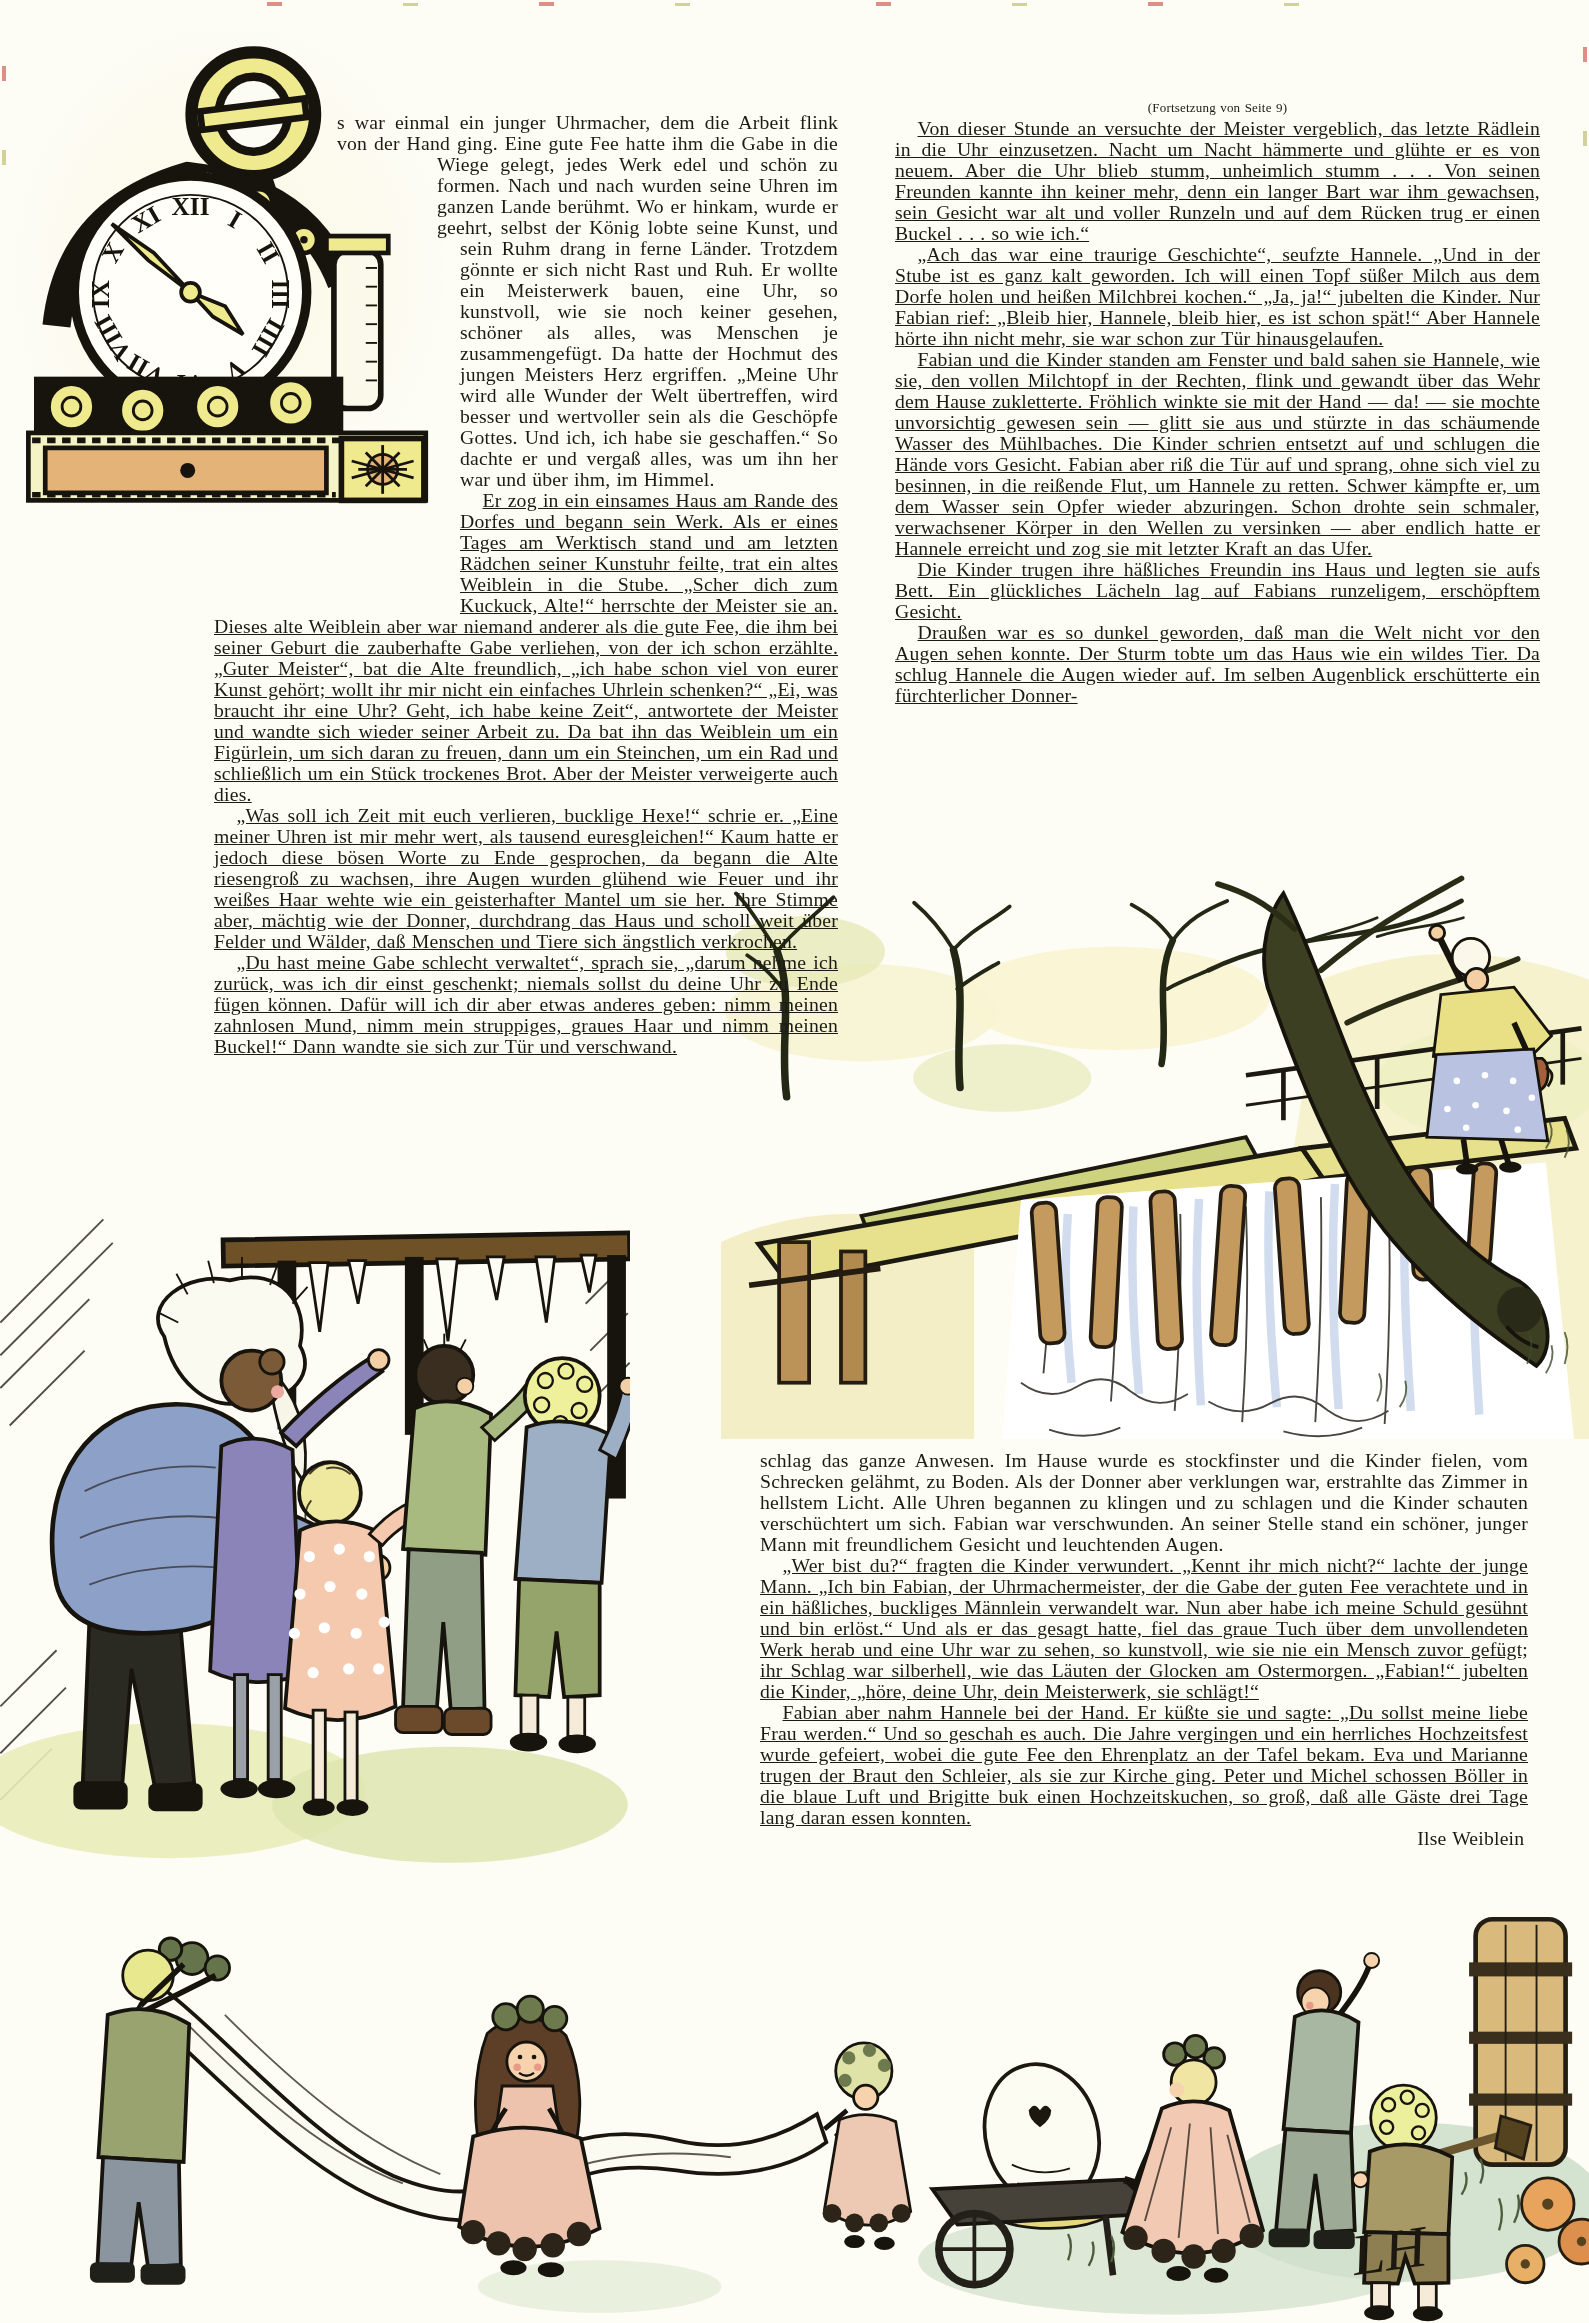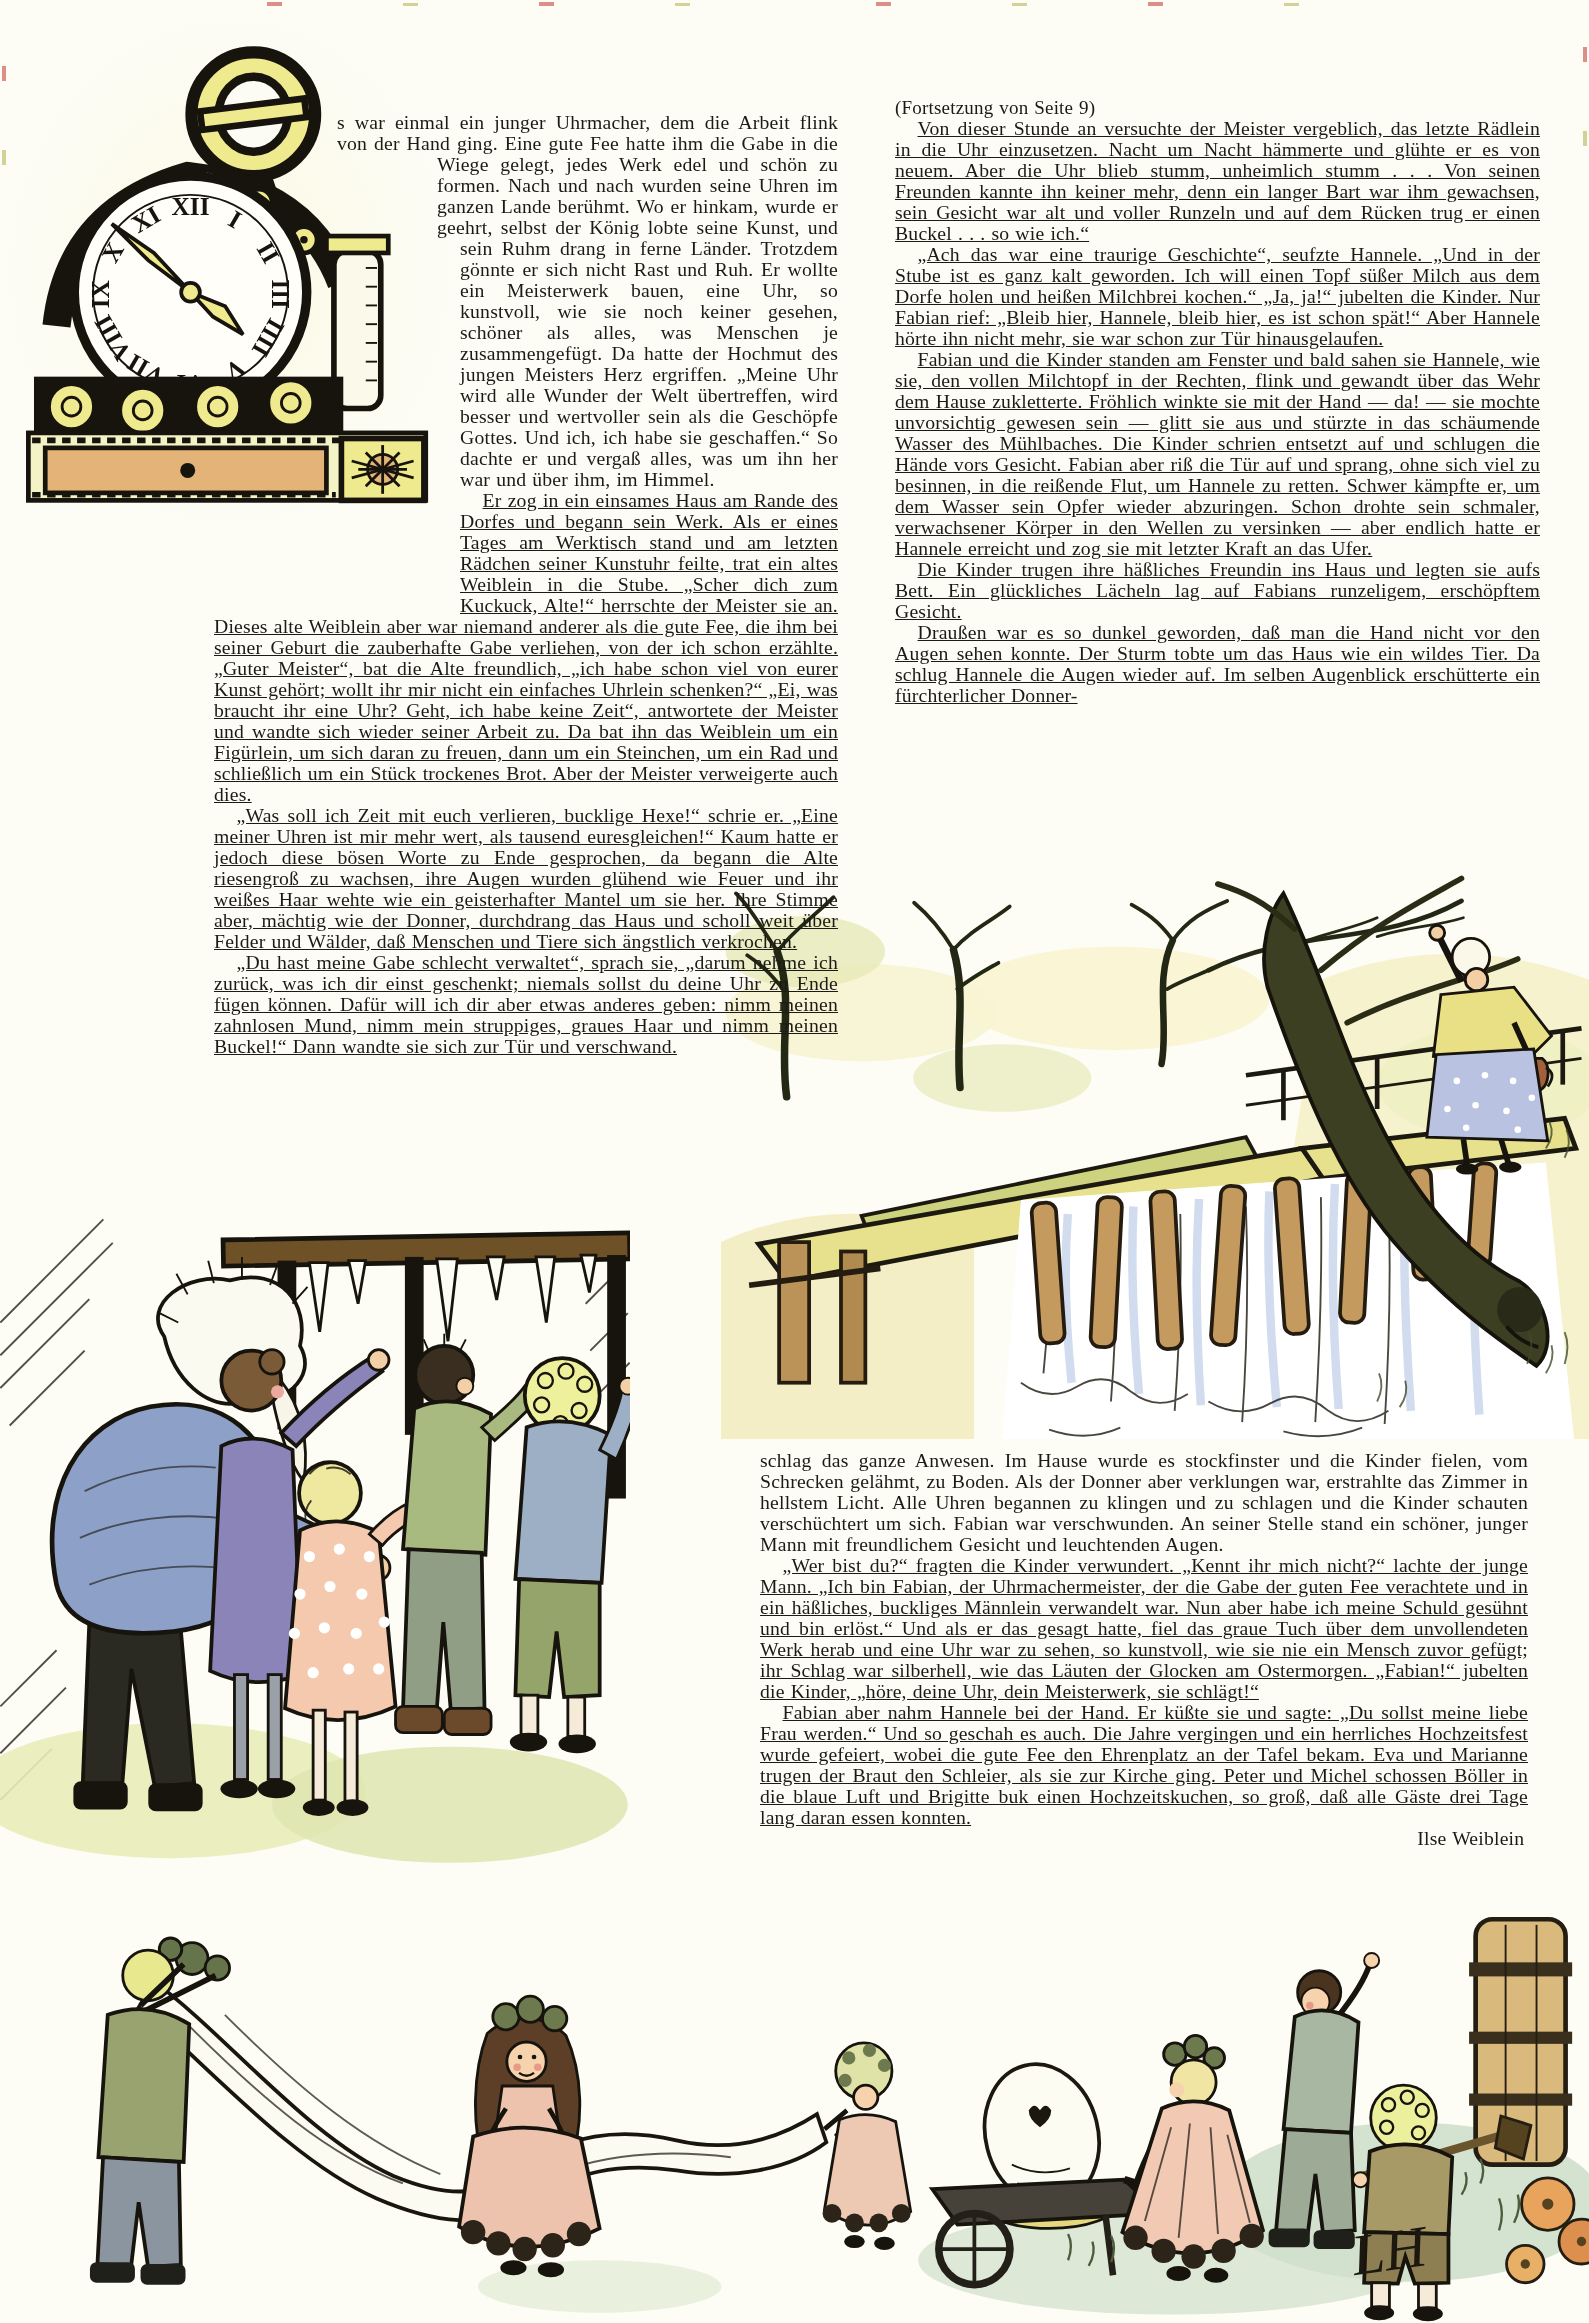--- a/index.html
+++ b/index.html
@@ -25,22 +25,22 @@
   .col p{margin:0;}
   .col p.ind{text-indent:22.5px;text-decoration:underline;}
   #left-col{left:214px;top:81px;width:624px;margin-top:31px;}
   #right-col-top{left:895px;top:97px;width:645px;}
   #right-col-bottom{left:760px;top:1450px;width:768px;}
   .clock-spacer{
     float:left;width:246px;height:504px;
     shape-outside:polygon(0 0,123px 0,123px 43px,223px 43px,223px 133px,246px 133px,246px 504px,0 504px);
   }
   .continuation{
-    text-align:left;
-    font-size:19px;
+    text-align:center;
+    font-size:13px;
     margin:0 0 9.4px 0;
   }
   .author-line{
     text-align:right;
     margin-top:15px;
     padding-right:3.7px;
   }
   
   .illu{position:absolute;z-index:1;}
   #clock-illu{left:17px;top:28px;}
@@ -174,21 +174,21 @@
     <p class="ind">„Was soll ich Zeit mit euch verlieren, bucklige Hexe!“ schrie er. „Eine meiner Uhren ist mir mehr wert, als tausend euresgleichen!“ Kaum hatte er jedoch diese bösen Worte zu Ende gesprochen, da begann die Alte riesengroß zu wachsen, ihre Augen wurden glühend wie Feuer und ihr weißes Haar wehte wie ein geisterhafter Mantel um sie her. Ihre Stimme aber, mächtig wie der Donner, durchdrang das Haus und scholl weit über Felder und Wälder, daß Menschen und Tiere sich ängstlich verkrochen.</p>
     <p class="ind">„Du hast meine Gabe schlecht verwaltet“, sprach sie, „darum nehme ich zurück, was ich dir einst geschenkt; niemals sollst du deine Uhr zu Ende fügen können. Dafür will ich dir aber etwas anderes geben: nimm meinen zahnlosen Mund, nimm mein struppiges, graues Haar und nimm meinen Buckel!“ Dann wandte sie sich zur Tür und verschwand.</p>
   </div>
 
   <div id="right-col-top" class="col">
     <p class="continuation">(Fortsetzung von Seite 9)</p>
     <p class="ind">Von dieser Stunde an versuchte der Meister vergeblich, das letzte Rädlein in die Uhr einzusetzen. Nacht um Nacht hämmerte und glühte er es von neuem. Aber die Uhr blieb stumm, unheimlich stumm . . . Von seinen Freunden kannte ihn keiner mehr, denn ein langer Bart war ihm gewachsen, sein Gesicht war alt und voller Runzeln und auf dem Rücken trug er einen Buckel . . . so wie ich.“</p>
     <p class="ind">„Ach das war eine traurige Geschichte“, seufzte Hannele. „Und in der Stube ist es ganz kalt geworden. Ich will einen Topf süßer Milch aus dem Dorfe holen und heißen Milchbrei kochen.“ „Ja, ja!“ jubelten die Kinder. Nur Fabian rief: „Bleib hier, Hannele, bleib hier, es ist schon spät!“ Aber Hannele hörte ihn nicht mehr, sie war schon zur Tür hinausgelaufen.</p>
     <p class="ind">Fabian und die Kinder standen am Fenster und bald sahen sie Hannele, wie sie, den vollen Milchtopf in der Rechten, flink und gewandt über das Wehr dem Hause zukletterte. Fröhlich winkte sie mit der Hand — da! — sie mochte unvorsichtig gewesen sein — glitt sie aus und stürzte in das schäumende Wasser des Mühlbaches. Die Kinder schrien entsetzt auf und schlugen die Hände vors Gesicht. Fabian aber riß die Tür auf und sprang, ohne sich viel zu besinnen, in die reißende Flut, um Hannele zu retten. Schwer kämpfte er, um dem Wasser sein Opfer wieder abzuringen. Schon drohte sein schmaler, verwachsener Körper in den Wellen zu versinken — aber endlich hatte er Hannele erreicht und zog sie mit letzter Kraft an das Ufer.</p>
     <p class="ind">Die Kinder trugen ihre häßliches Freundin ins Haus und legten sie aufs Bett. Ein glückliches Lächeln lag auf Fabians runzeligem, erschöpftem Gesicht.</p>
-    <p class="ind">Draußen war es so dunkel geworden, daß man die Hand nicht vor den Augen sehen konnte. Der Sturm tobte um das Haus wie ein wildes Tier. Da schlug Hannele die Augen wieder auf. Im selben Augenblick erschütterte ein fürchterlicher Donner-</p>
+    <p class="ind">Draußen war es so dunkel geworden, daß man die Welt nicht vor den Augen sehen konnte. Der Sturm tobte um das Haus wie ein wildes Tier. Da schlug Hannele die Augen wieder auf. Im selben Augenblick erschütterte ein fürchterlicher Donner-</p>
   </div>
 
   <svg id="mill-illu" class="illu" width="868" height="600" viewBox="0 0 926 640">
 
     <g>
       <path d="M640,150 Q780,95 926,150 L926,640 L560,640 Q600,400 640,150 Z" fill="#f6f1cb" opacity=".95"></path>
       <path d="M0,430 Q120,375 270,420 L270,640 L0,640 Z" fill="#f3eec6"></path>
       <ellipse cx="150" cy="185" rx="145" ry="52" fill="#f8f5d6"></ellipse>
       <ellipse cx="420" cy="170" rx="165" ry="55" fill="#f8f4d2" opacity=".9"></ellipse>
       <ellipse cx="90" cy="120" rx="85" ry="38" fill="#e6eab8" opacity=".8"></ellipse>

